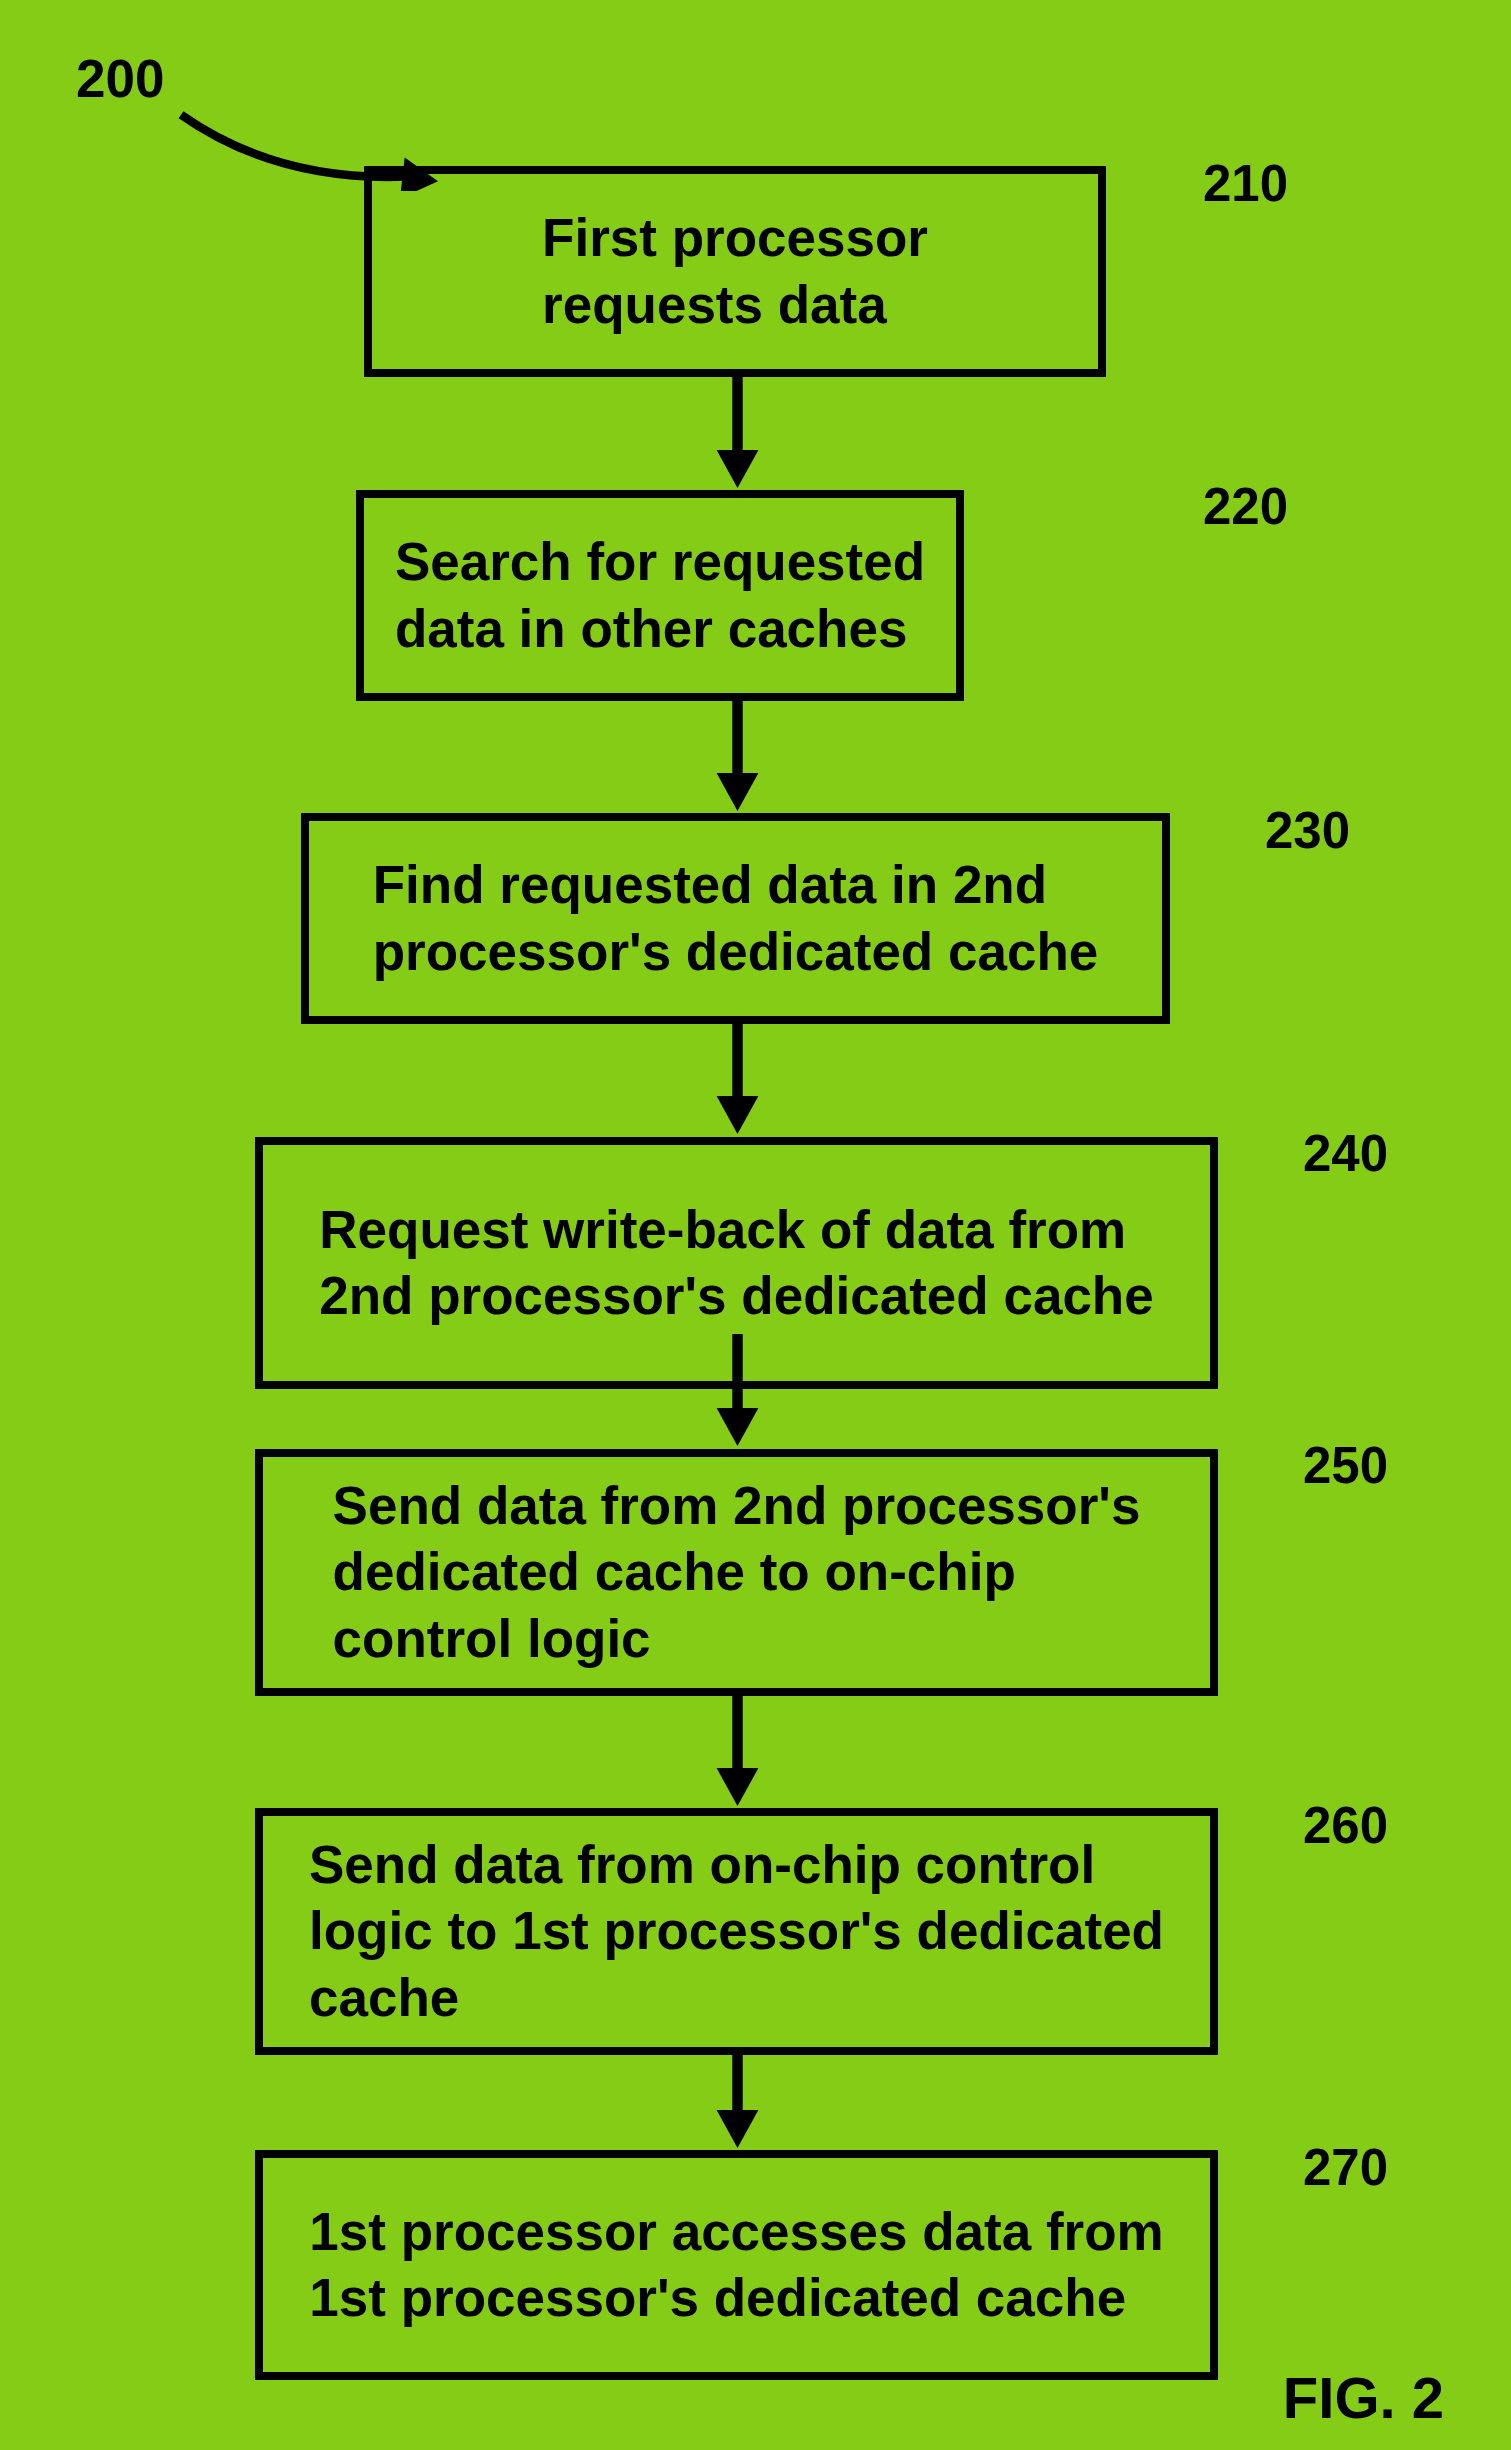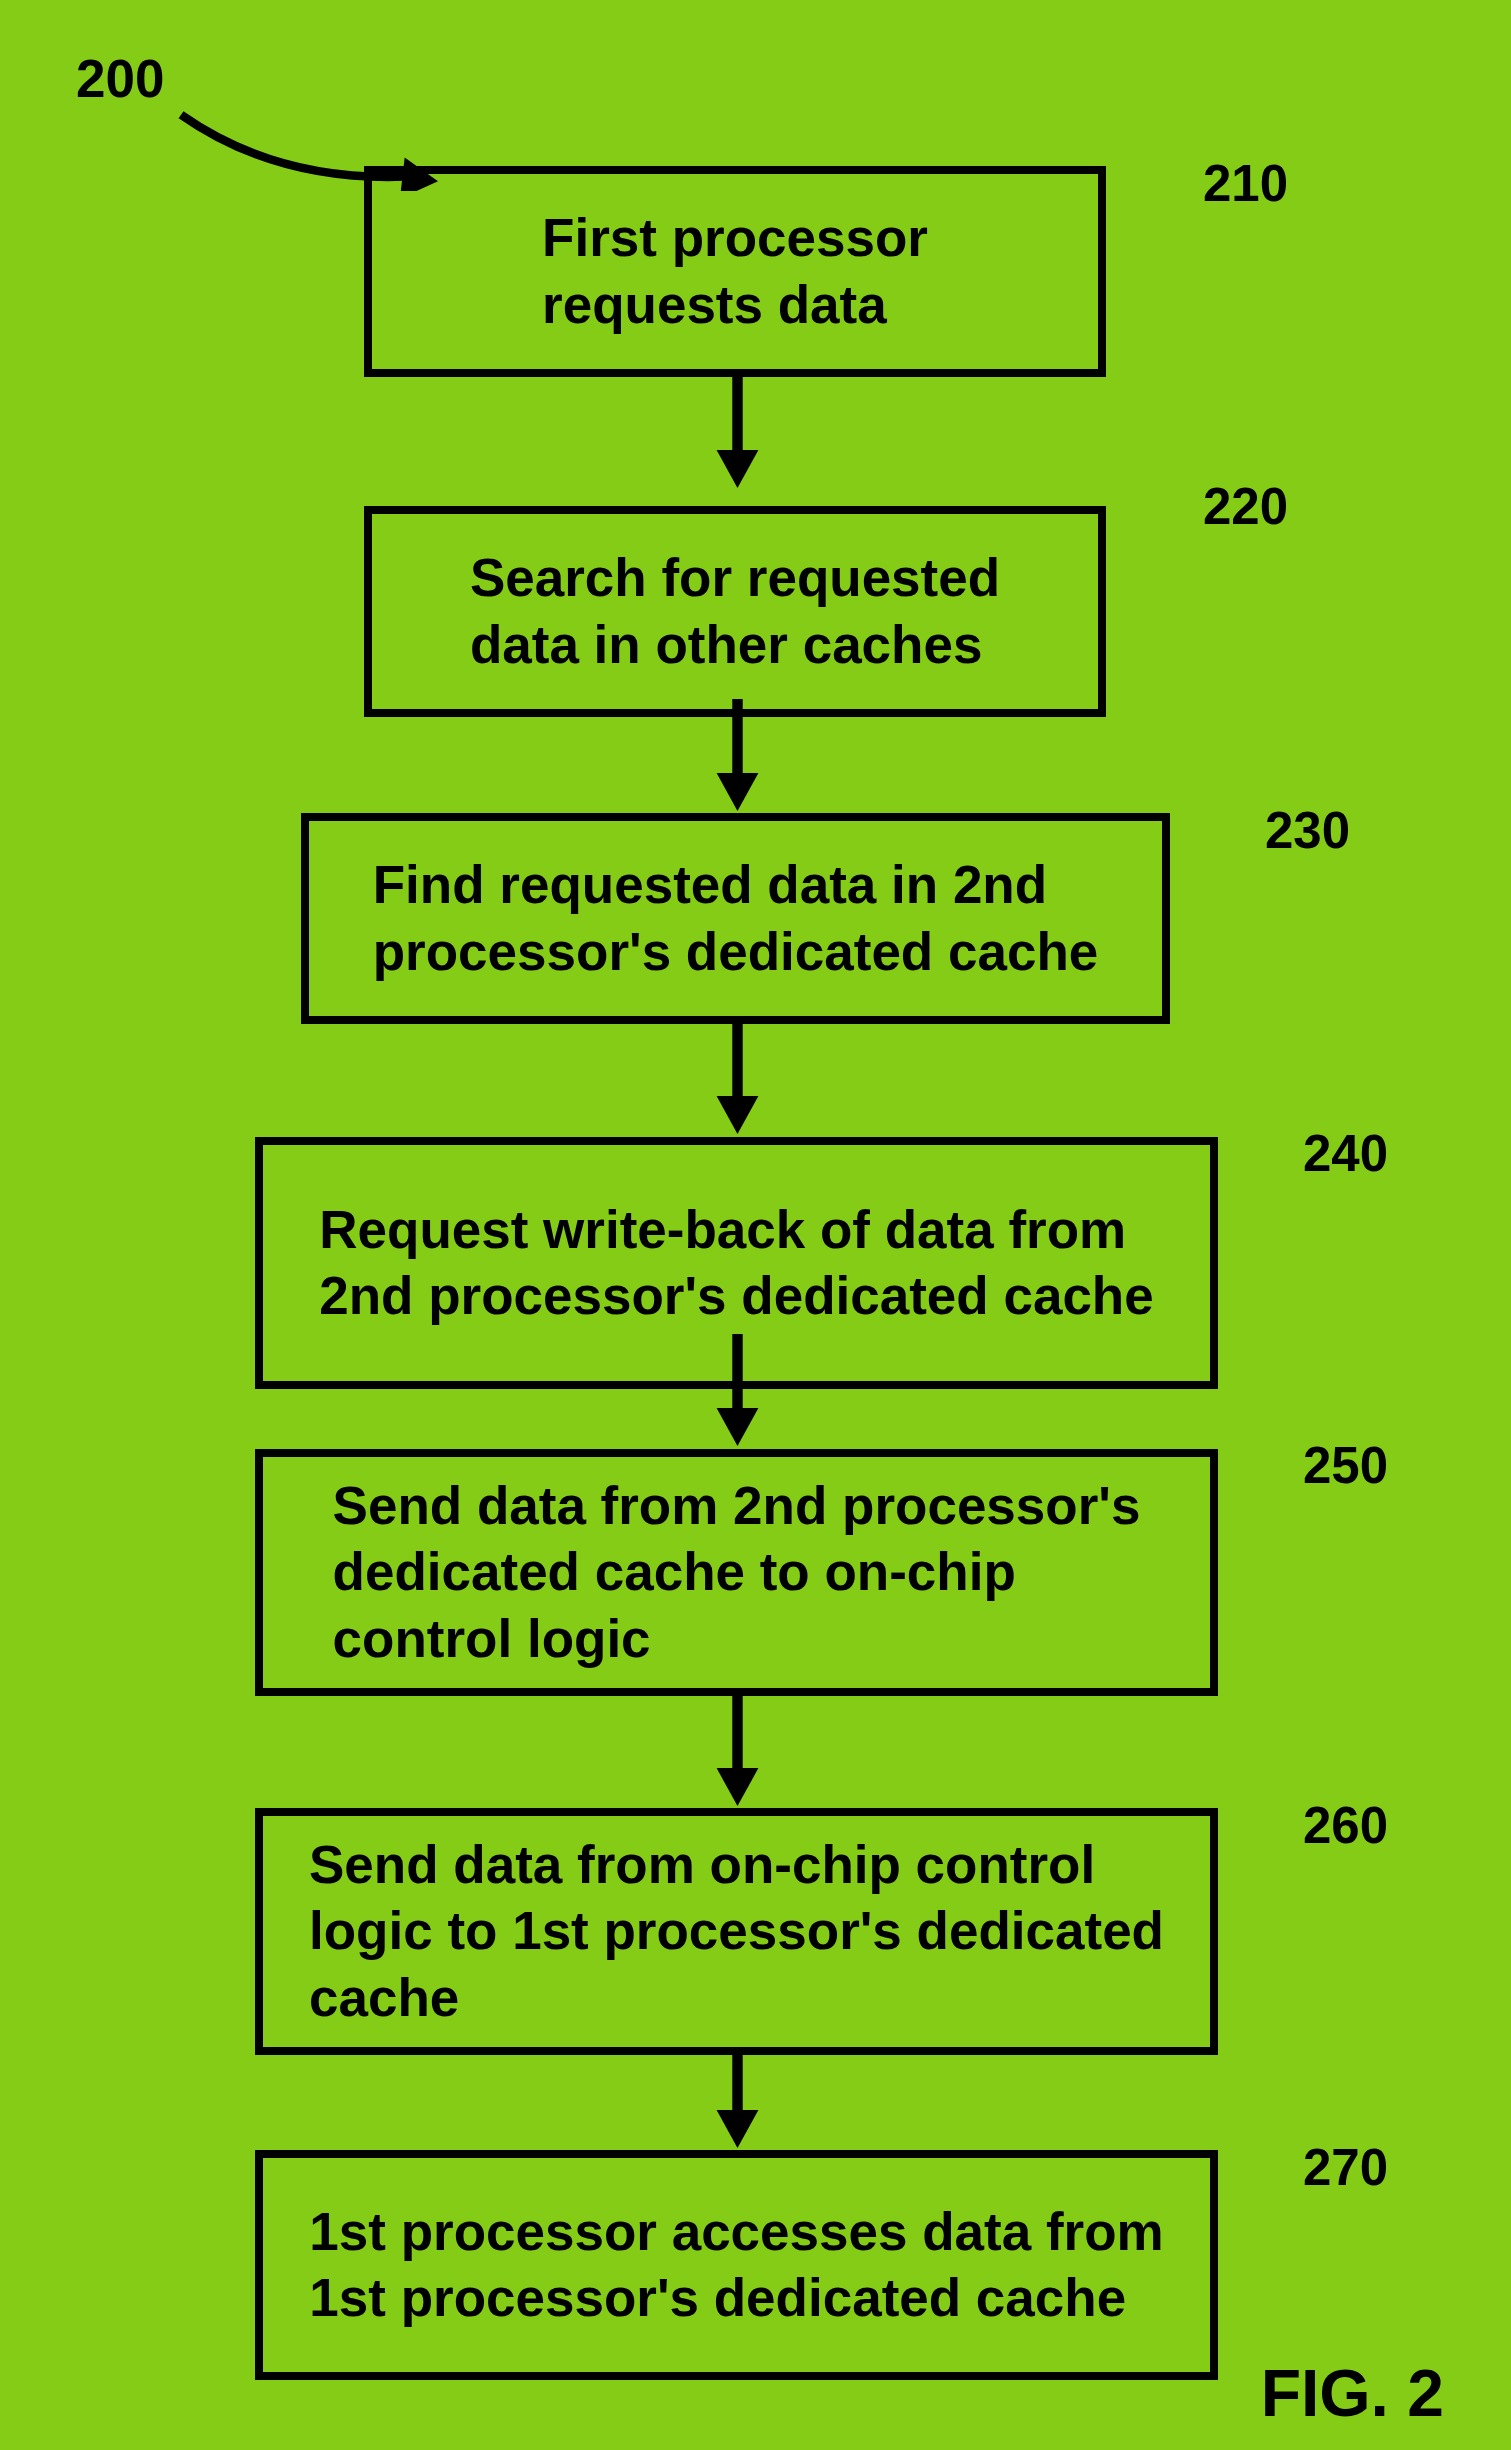--- a/index.html
+++ b/index.html
@@ -22,21 +22,21 @@
     text-align: right;
   }
   .title-label {
     position: absolute;
     font-size: 53px;
     font-weight: 700;
     color: #000;
   }
   .fig-label {
     position: absolute;
-    font-size: 66px;
+    font-size: 58px;
     font-weight: 700;
     color: #000;
   }
   .box {
     position: absolute;
     border: 8.6px solid #000;
     box-sizing: border-box;
     display: flex;
     align-items: center;
     justify-content: center;
@@ -69,21 +69,21 @@
   <div class="box" style="left:364px; top:166px; width:742px; height:211px;">
     <div class="box-text">First processor<br>requests data</div>
   </div>
   <div class="ref-label" style="left:1203px; top:154px;">210</div>
 
   <svg class="arrow" style="left:709px; top:376px;" width="57" height="114" viewBox="0 0 60 120">
     <line x1="30" y1="0" x2="30" y2="80" stroke="#000" stroke-width="11"></line>
     <polygon points="8,78 52,78 30,118" fill="#000"></polygon>
   </svg>
 
-  <div class="box" style="left:364px; top:490px; width:742px; height:211px;margin-top:16px;">
+  <div class="box" style="left:356px; top:490px; width:608px; height:211px;">
     <div class="box-text">Search for requested<br>data in other caches</div>
   </div>
   <div class="ref-label" style="left:1203px; top:477px;">220</div>
 
   <svg class="arrow" style="left:709px; top:699px;" width="57" height="114" viewBox="0 0 60 120">
     <line x1="30" y1="0" x2="30" y2="80" stroke="#000" stroke-width="11"></line>
     <polygon points="8,78 52,78 30,118" fill="#000"></polygon>
   </svg>
 
   <div class="box" style="left:301px; top:813px; width:869px; height:211px;">

